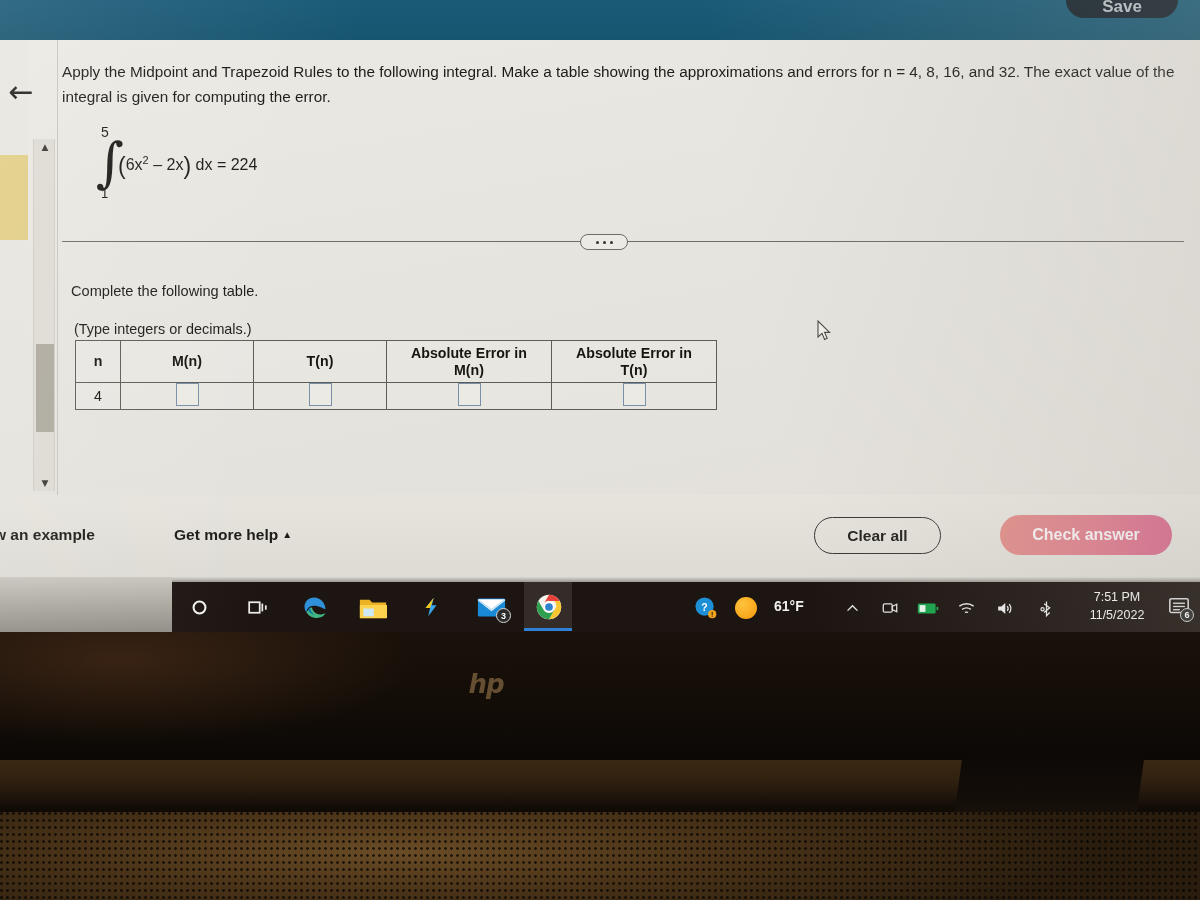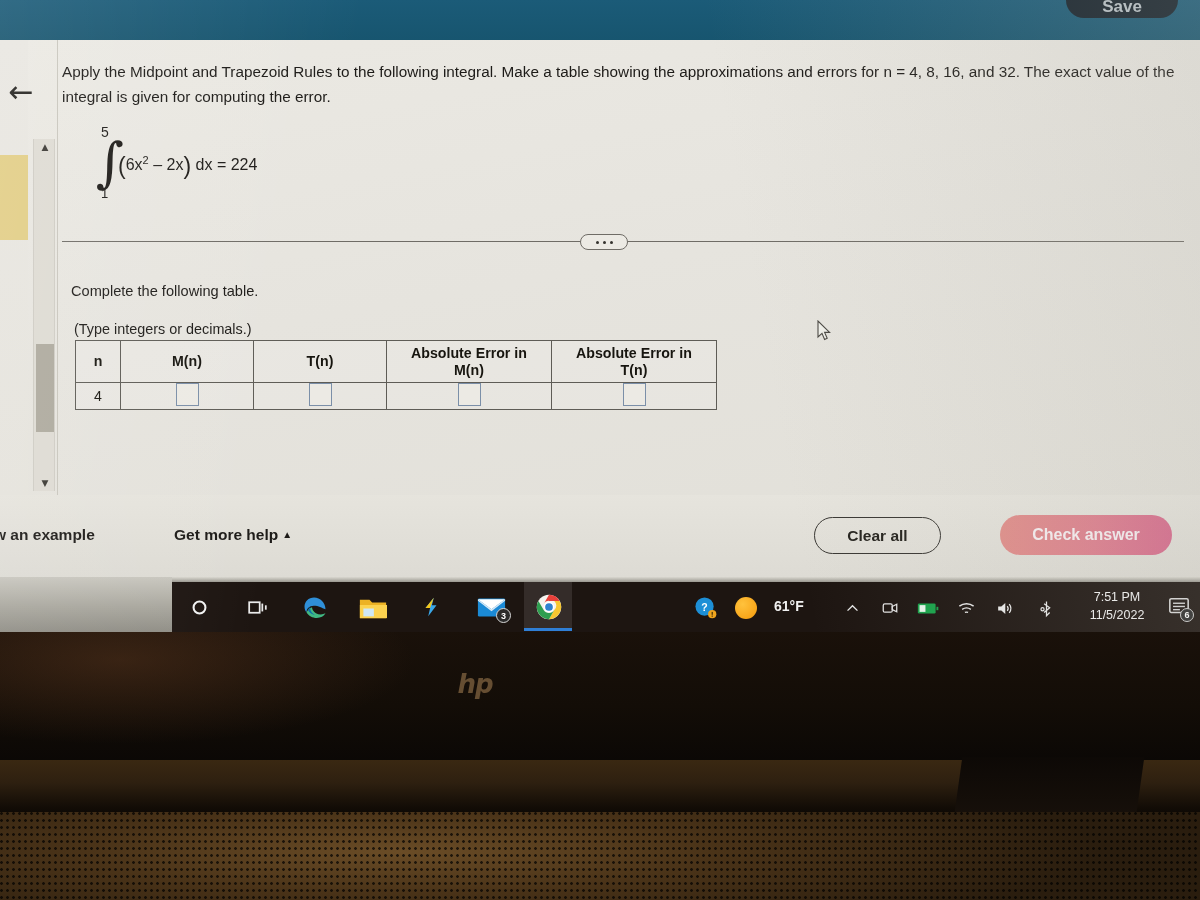--- a/index.html
+++ b/index.html
@@ -22,21 +22,21 @@
     background: #0c0805;
   }
   .bezel-dark {
     position: absolute; left: 0; top: 630px;
     width: 1200px; height: 138px;
     background:
       radial-gradient(ellipse 420px 120px at 120px 30px, rgba(120,72,40,.35), rgba(0,0,0,0) 70%),
       linear-gradient(180deg, #1a110a 0%, #130d07 55%, #0a0705 100%);
   }
   .bezel-hp {
-    position: absolute; left: 447px; top: 664px;
+    position: absolute; left: 458px; top: 664px;
     width: 56px; height: 40px;
     border-radius: 50%;
     display: flex; align-items: center; justify-content: center;
     color: #6d5436;
     font-family: "DejaVu Sans", sans-serif;
     font-style: italic;
     font-weight: 700;
     font-size: 26px;
     letter-spacing: -1px;
     opacity: .92;

